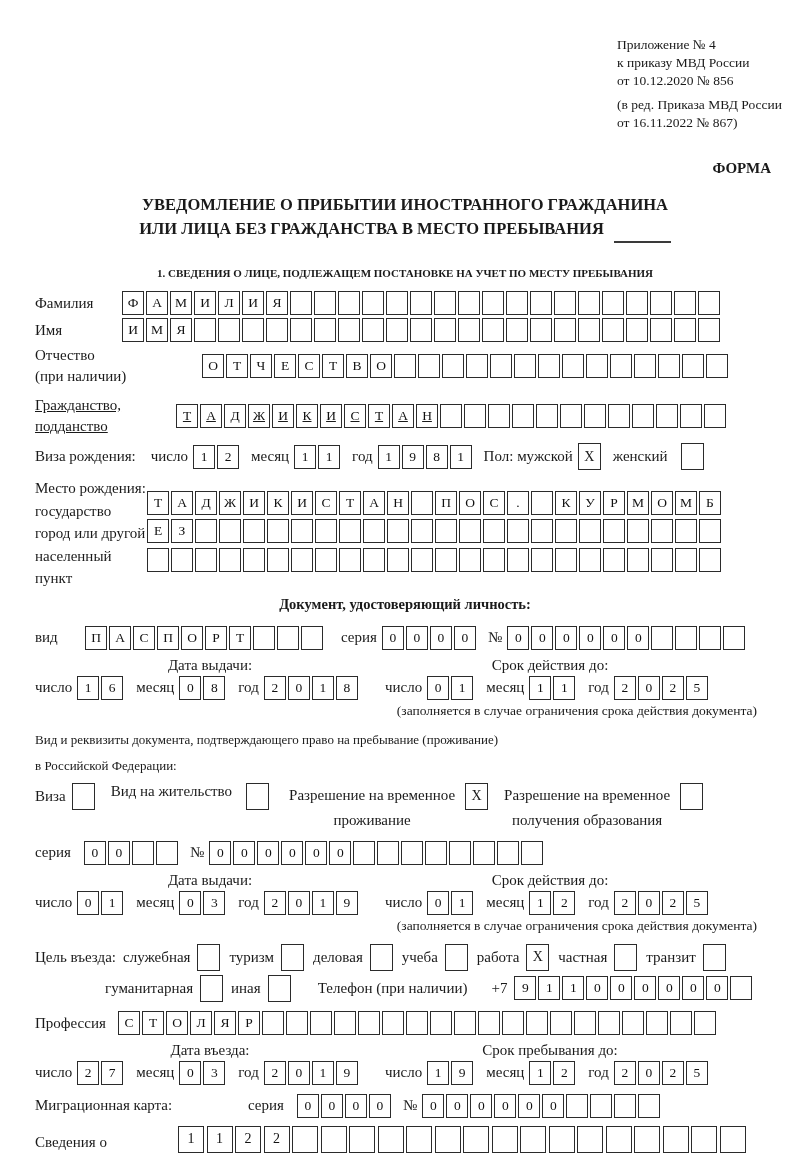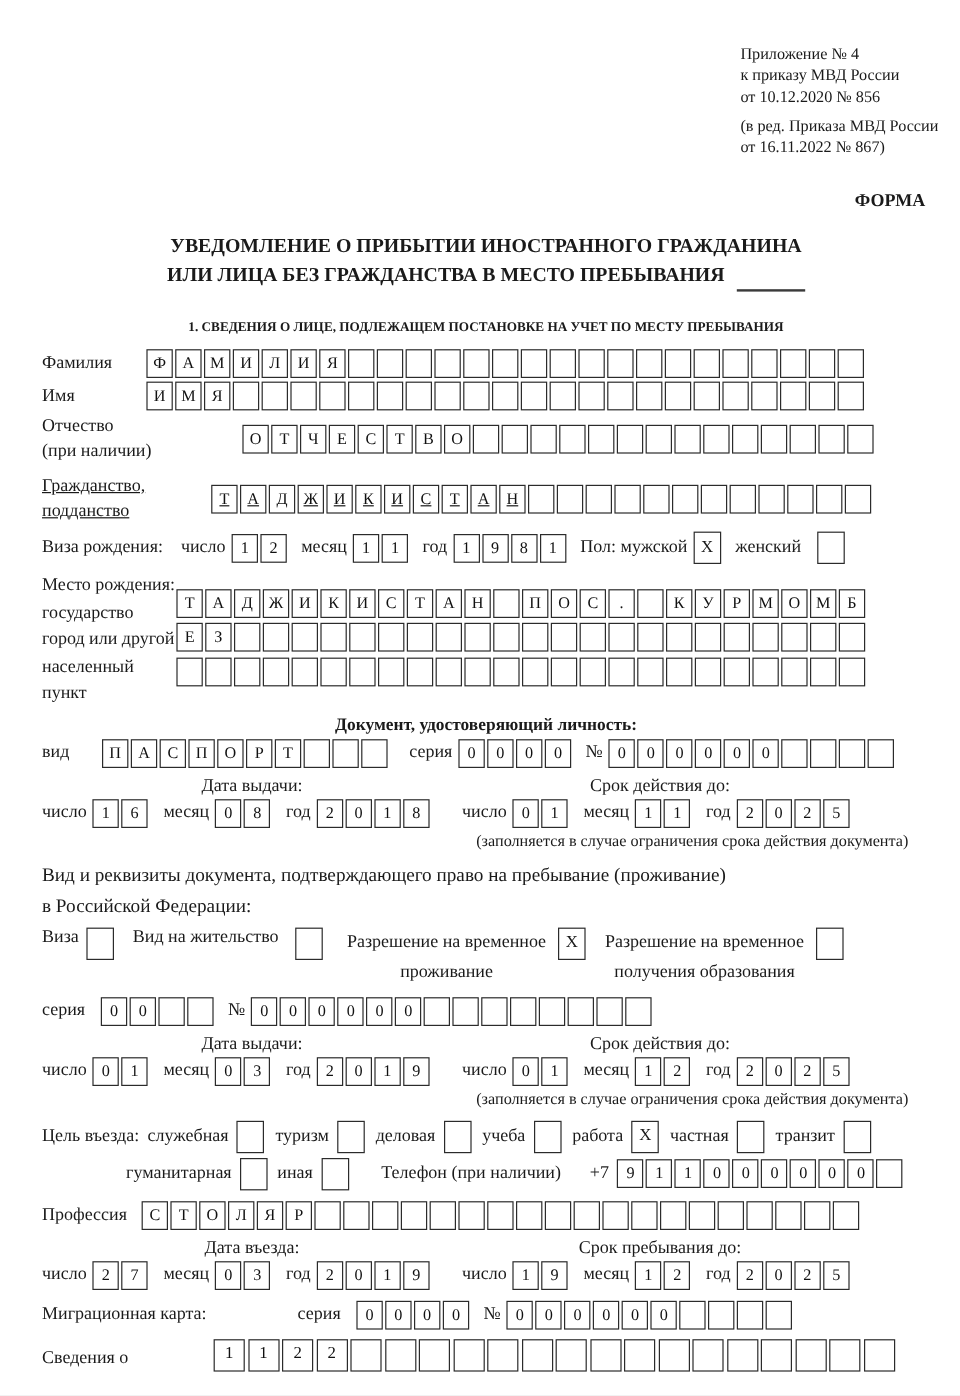--- a/index.html
+++ b/index.html
@@ -47,21 +47,21 @@
   
   .caps{display:flex;font-size:15px;margin-top:7px;}
   .caps .c1{width:350px;text-align:center;}
   .caps .c2{width:330px;text-align:center;}
   .drow{display:flex;align-items:center;font-size:15px;margin-top:2px;}
   .dg{display:flex;align-items:center;}
   .dg1{width:350px;}
   .dg .t{margin-right:5px;}
   .dg .gap{margin-right:11px;}
   .note{ text-align:right;font-size:13.5px;margin-top:3px;padding-right:18px;}
-  .para{font-size:16px;line-height:26px;margin-top:8px;}
+  .para{font-size:13px;line-height:26px;margin-top:8px;}
   
   .permit-row{display:flex;align-items:flex-start;margin-top:4px;font-size:15px;}
   .pitem{display:flex;align-items:flex-start;}
   .plines{text-align:center;line-height:25px;}
   .permit-row .chk{margin-left:10px;}
   
   .goal-row{display:flex;align-items:center;font-size:15px;margin-top:10px;}
   .goal-row .gl{margin-right:7px;}
   .goal-row .chk{margin-right:9px;}
   .goal2{margin-left:70px;margin-top:4px;}
@@ -326,21 +326,21 @@
           <span class="cell"></span>
           <span class="cell"></span>
           <span class="cell"></span>
           <span class="cell"></span>
         </div>
     </div>
   </div>
 
   <div class="doc-head">Документ, удостоверяющий личность:</div>
 
-  <div class="inlrow" style="margin-top:3px;">
+  <div class="inlrow" style="margin-top:13px;">
     <span class="w-vid">вид</span>
     <span class="boxes">
         <span class="cell">П</span>
         <span class="cell">А</span>
         <span class="cell">С</span>
         <span class="cell">П</span>
         <span class="cell">О</span>
         <span class="cell">Р</span>
         <span class="cell">Т</span>
         <span class="cell"></span>
@@ -414,21 +414,21 @@
     </div>
   </div>
   <div class="note">(заполняется в случае ограничения срока действия документа)</div>
 
   <div class="para">
     <div>Вид и реквизиты документа, подтверждающего право на пребывание (проживание)</div>
     <div>в Российской Федерации:</div>
   </div>
 
   <div class="permit-row">
-    <div class="pitem" style="margin-right:16px;">
+    <div class="pitem" style="margin-right:16px;align-items:center;">
       <span>Виза</span>
       <span class="chk" style="margin-left:6px;"></span>
     </div>
     <div class="pitem" style="margin-right:20px;">
       <span>Вид на жительство</span>
       <span class="chk" style="margin-left:14px;"></span>
     </div>
     <div class="pitem" style="margin-right:16px;">
       <div class="plines">
         <div>Разрешение на временное</div>

